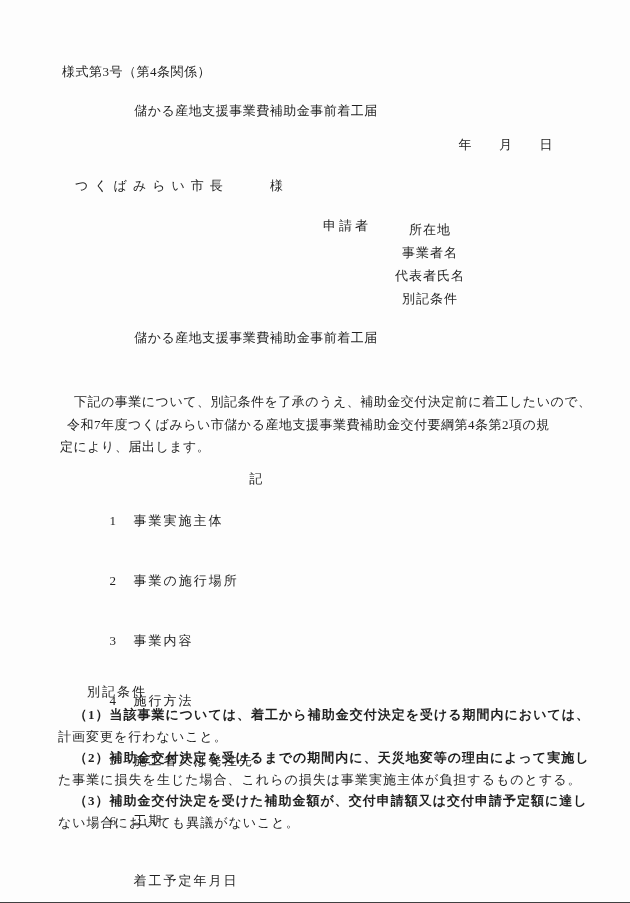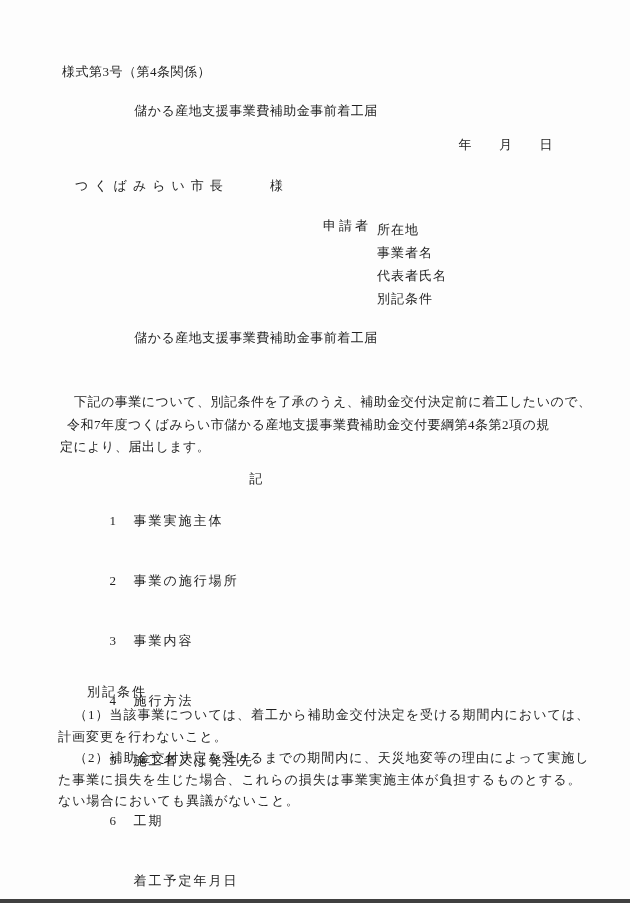--- a/index.html
+++ b/index.html
@@ -5,45 +5,45 @@
   html,body{margin:0;padding:0;background:#ffffff;}
   .page{
     position:relative;
     width:630px;height:903px;
     background:#fdfdfd;
     font-family:"Liberation Serif","DejaVu Serif",serif;
     font-size:13px;
     color:#1f1f1f;
     overflow:hidden;
     box-sizing:border-box;
-    border-bottom:4px solid #404040;
+    border-bottom:1px solid #404040;
   }
   .line{position:absolute;white-space:pre;letter-spacing:0.5px;line-height:16px;}
   .center{left:0;width:512px;text-align:center;}
   .form-number{left:62px;top:64px;}
   .doc-title{top:103px;}
   .date-line{top:137px;left:0;width:630px;text-align:right;padding-right:77px;box-sizing:border-box;}
   .addressee-name{left:75px;top:178px;letter-spacing:6px;}
   .addressee-honorific{left:270px;top:178px;}
   .applicant-label{left:323px;top:218px;letter-spacing:3px;}
-  .applicant-fields{position:absolute;left:377px;top:218px;}
+  .applicant-fields{position:absolute;left:395px;top:218px;text-align:center;}
   .applicant-fields .field{line-height:23px;letter-spacing:1px;white-space:pre;}
   .body-title{top:330px;}
   .opening{position:absolute;left:60px;top:391px;width:520px;}
   .opening .p-line{line-height:22.5px;letter-spacing:0.5px;white-space:pre;}
   .opening .indent-full{padding-left:14px;}
   .opening .indent-half{padding-left:7px;}
   .ki-heading{top:471px;}
   .item-list{position:absolute;left:78px;top:491px;width:500px;}
   .item-row{line-height:20px;letter-spacing:2px;white-space:pre;}
   .item-no{display:inline-block;width:24px;letter-spacing:0;}
   .conditions-heading{left:87px;top:684px;letter-spacing:2px;}
   .conditions{position:absolute;left:58px;top:704px;width:524px;}
   .cond-line{line-height:21.5px;letter-spacing:1px;white-space:pre;}
-  .cond-first{padding-left:16px;}
+  .cond-first{padding-left:16px;font-weight:bold;}
 </style>
 </head>
 <body>
 
 <div class="page">
 
   <div class="line form-number">様式第3号（第4条関係）</div>
 
   <div class="line center doc-title">儲かる産地支援事業費補助金事前着工届</div>
 
@@ -96,16 +96,17 @@
 
   </div>
 
   <div class="line conditions-heading">別記条件</div>
 
   <div class="conditions">
     <div class="cond-line cond-first">（1）当該事業については、着工から補助金交付決定を受ける期間内においては、</div>
     <div class="cond-line">計画変更を行わないこと。</div>
     <div class="cond-line cond-first">（2）補助金交付決定を受けるまでの期間内に、天災地変等の理由によって実施し</div>
     <div class="cond-line">た事業に損失を生じた場合、これらの損失は事業実施主体が負担するものとする。</div>
+    <div class="cond-line cond-first">（3）補助金交付決定を受けた補助金額が、交付申請額又は交付申請予定額に達し</div>
     <div class="cond-line">ない場合においても異議がないこと。</div>
   </div>
 
 </div>
 
 </body></html>

